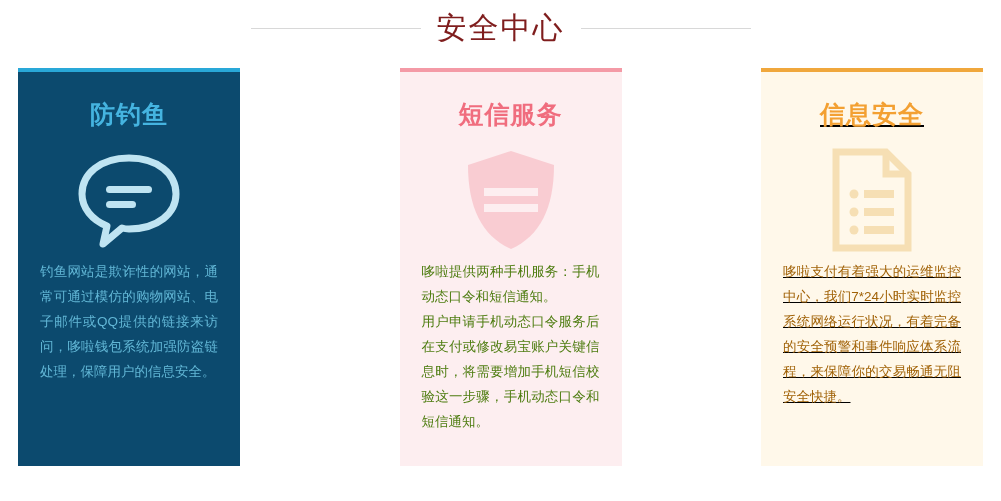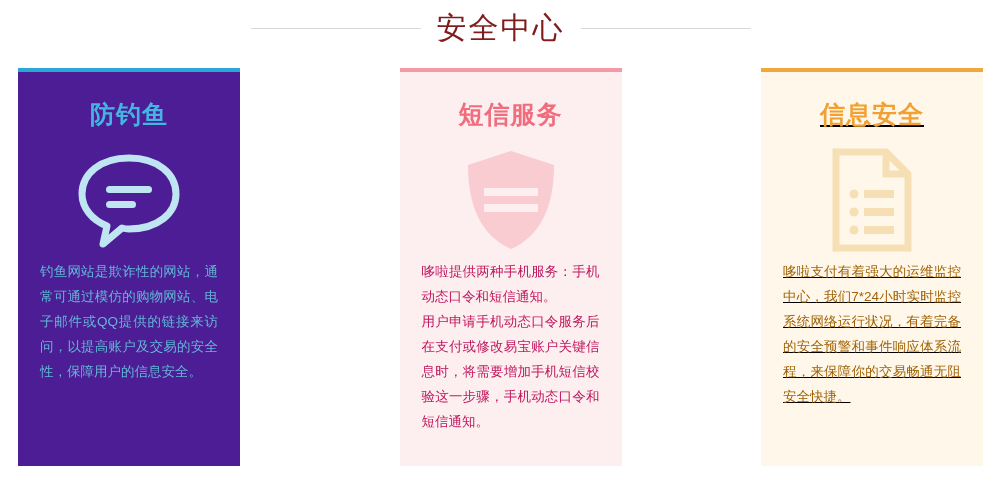--- a/index.html
+++ b/index.html
@@ -77,27 +77,27 @@
     padding: 0 22px;
     font-size: 13.5px;
     line-height: 25px;
     text-align: justify;
   }
   .card-body p {
     margin: 0;
   }
 
   
-  .c1 { background: #4c1d95; border-top-color: #29a8d8; }
+  .c1 { background: #0c4a6e; border-top-color: #29a8d8; }
   .c1 .card-title { color: #45b4e0; }
   .c1 .card-body { color: #62b7d6; }
 
   .c2 { background: #fdeef0; border-top-color: #f49aa6; margin-left: 20px; }
   .c2 .card-title { color: #f06d7e; }
-  .c2 .card-body { color: #be185d; }
+  .c2 .card-body { color: #4d7c0f; }
 
   .c3 { background: #fff8ea; border-top-color: #f0a73c; text-decoration: underline; }
   .c3 .card-title { color: #f3a032; }
   .c3 .card-body { color: #a16207; }
 
   .c4 { background: #f0fbf1; border-top-color: #63bc6e; }
   .c4 .card-title { color: #5fbd6a; }
   .c4 .card-body { color: #63b96f; }
 </style>
 </head>
@@ -116,21 +116,21 @@
     <div class="card c1">
       <div class="card-title">防钓鱼</div>
       <div class="card-icon">
         <svg width="106" height="96" viewBox="0 0 106 96" aria-hidden="true">
           <path d="M53 6 C24 6 6 22 6 42 C6 56 16 68 31 74 L27 92 L46 76 C48 76.6 50.5 77 53 77 C82 77 100 61 100 42 C100 22 82 6 53 6 Z" fill="none" stroke="#bfe4f2" stroke-width="7" stroke-linejoin="round"></path>
           <rect x="30" y="34" width="46" height="7" rx="3.5" fill="#bfe4f2"></rect>
           <rect x="30" y="49" width="30" height="7" rx="3.5" fill="#bfe4f2"></rect>
         </svg>
       </div>
       <div class="card-body">
-        <p>钓鱼网站是欺诈性的网站，通常可通过模仿的购物网站、电子邮件或QQ提供的链接来访问，以提高账户及交易的安全性，保障用户的信息安全。</p>
+        <p>钓鱼网站是欺诈性的网站，通常可通过模仿的购物网站、电子邮件或QQ提供的链接来访问，哆啦钱包系统加强防盗链处理，保障用户的信息安全。</p>
       </div>
     </div>
 
     <div class="card c2">
       <div class="card-title">短信服务</div>
       <div class="card-icon">
         <svg width="94" height="104" viewBox="0 0 94 104" aria-hidden="true">
           <path d="M47 3 L90 17 C90 60 76 88 47 101 C18 88 4 60 4 17 Z" fill="#f9ccd2"></path>
           <rect x="20" y="40" width="54" height="8" fill="#fdeef0"></rect>
           <rect x="20" y="56" width="54" height="8" fill="#fdeef0"></rect>

